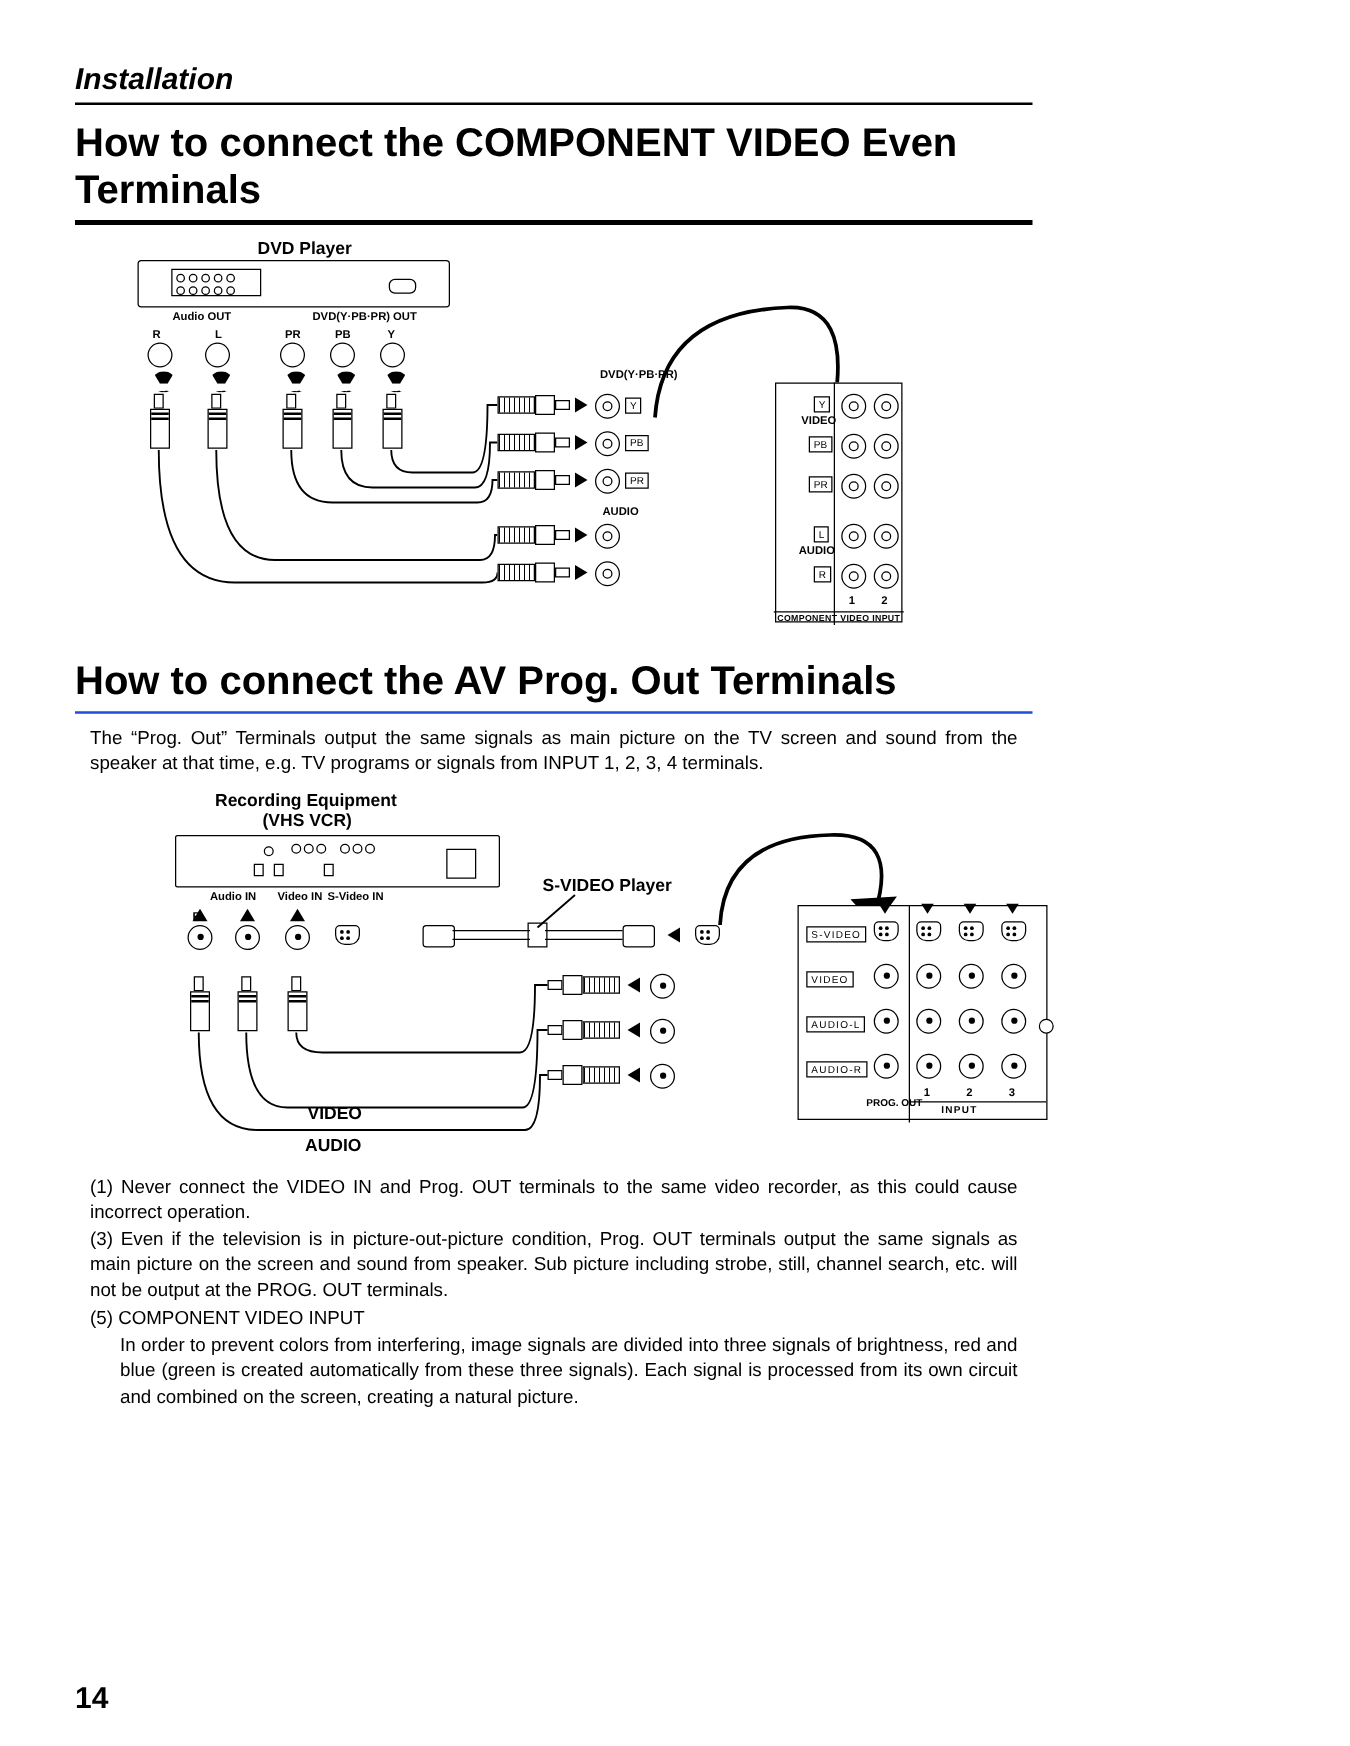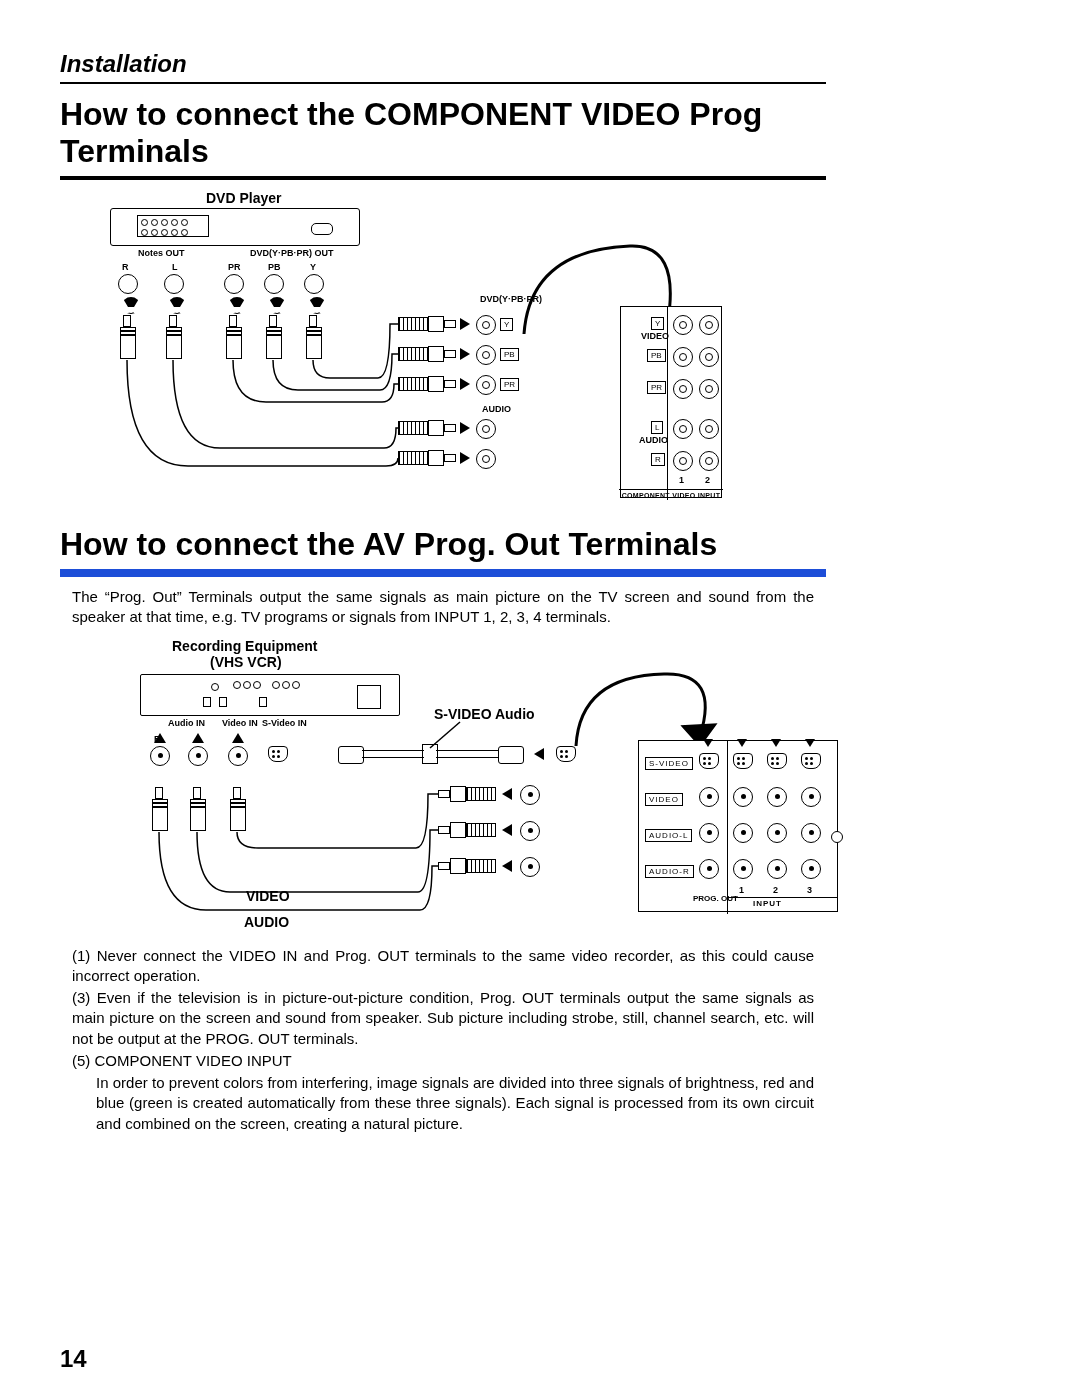--- a/index.html
+++ b/index.html
@@ -28,21 +28,21 @@
     font-size: 32px;
     font-weight: bold;
     border-bottom: 4px solid #000;
     padding-bottom: 6px;
     margin-top: 10px;
     margin-bottom: 10px;
   }
   .heading2 {
     font-size: 32px;
     font-weight: bold;
-    border-bottom: 8px solid #1d4ed8;
+    border-bottom: 2px solid #1d4ed8;
     padding-bottom: 6px;
     margin-top: 16px;
     margin-bottom: 10px;
   }
   .body-text {
     font-size: 15px;
     line-height: 1.35;
     text-align: justify;
     margin: 4px 12px 10px 12px;
   }
@@ -170,21 +170,21 @@
   .svideo span{width:3px;height:3px;background:#000;border-radius:50%;}
   .sub{font-size:0.72em; vertical-align:sub;}
 </style>
 </head>
 <body>
 
 <div class="page">
 
   <div class="section-label">Installation</div>
 
-  <div class="heading">How to connect the COMPONENT VIDEO Prog Terminals</div>
+  <div class="heading">How to connect the COMPONENT VIDEO Even Terminals</div>
 
   <div class="diagram d1">
 
     <div class="label label-md" style="left:146px; top:0px;">DVD Player</div>
     <div class="box" style="left:50px; top:18px; width:250px; height:38px; border-radius:3px;">
       <div style="position:absolute;left:26px;top:6px;width:70px;height:20px;border:1px solid #000;"></div>
       <div style="position:absolute;left:30px;top:10px;display:flex;gap:3px;">
         <span style="width:5px;height:5px;border:1px solid #000;border-radius:50%"></span>
         <span style="width:5px;height:5px;border:1px solid #000;border-radius:50%"></span>
         <span style="width:5px;height:5px;border:1px solid #000;border-radius:50%"></span>
@@ -194,21 +194,21 @@
       <div style="position:absolute;left:30px;top:20px;display:flex;gap:3px;">
         <span style="width:5px;height:5px;border:1px solid #000;border-radius:50%"></span>
         <span style="width:5px;height:5px;border:1px solid #000;border-radius:50%"></span>
         <span style="width:5px;height:5px;border:1px solid #000;border-radius:50%"></span>
         <span style="width:5px;height:5px;border:1px solid #000;border-radius:50%"></span>
         <span style="width:5px;height:5px;border:1px solid #000;border-radius:50%"></span>
       </div>
       <div style="position:absolute;right:26px;top:14px;width:20px;height:10px;border:1px solid #000;border-radius:5px;"></div>
     </div>
 
-    <div class="label label-sm" style="left:78px; top:58px;">Notes OUT</div>
+    <div class="label label-sm" style="left:78px; top:58px;">Audio OUT</div>
     <div class="label label-sm" style="left:62px; top:72px;">R</div>
     <div class="label label-sm" style="left:112px; top:72px;">L</div>
     <div class="rca-odot arrow-down" style="left:58px; top:84px;"></div>
     <div class="rca-odot arrow-down" style="left:104px; top:84px;"></div>
 
     <div class="label label-sm" style="left:190px; top:58px;">DVD(Y·PB·PR) OUT</div>
     <div class="label label-sm" style="left:168px; top:72px;">PR</div>
     <div class="label label-sm" style="left:208px; top:72px;">PB</div>
     <div class="label label-sm" style="left:250px; top:72px;">Y</div>
     <div class="rca-odot arrow-down" style="left:164px; top:84px;"></div>
@@ -377,21 +377,21 @@
     <div class="rca arrow-up" style="left:168px; top:108px;">
         <div class="dot"></div>
       </div>
     <div class="svideo" style="left:208px; top:108px;">
         <span></span>
         <span></span>
         <span></span>
         <span></span>
       </div>
 
-    <div class="label label-md" style="left:374px; top:68px;">S-VIDEO Audio</div>
+    <div class="label label-md" style="left:374px; top:68px;">S-VIDEO Player</div>
     <svg class="trace" style="left:360px; top:80px; width:60px; height:40px;">
       <path d="M40 4 L10 30"></path>
     </svg>
 
     <div style="position:absolute; left:278px; top:108px; width:24px; height:16px; border:1.5px solid #000; border-radius:3px;"></div>
     <div style="position:absolute; left:302px; top:106px; width:62px; height:6px; border-top:1.5px solid #000; border-bottom:1.5px solid #000; margin-top:6px;"></div>
     <div style="position:absolute; left:362px; top:106px; width:14px; height:18px; border:1.5px solid #000;"></div>
     <div style="position:absolute; left:376px; top:112px; width:62px; height:6px; border-top:1.5px solid #000; border-bottom:1.5px solid #000;"></div>
     <div style="position:absolute; left:438px; top:108px; width:24px; height:16px; border:1.5px solid #000; border-radius:3px;"></div>
     <div class="arrow-left" style="left:474px; top:110px;"></div>
@@ -461,21 +461,21 @@
     <div class="arrow-left" style="left:442px; top:222px;"></div>
     <div class="rca" style="left:460px; top:219px;">
         <div class="dot"></div>
       </div>
 
     <svg class="trace" style="left:490px; top:24px; width:200px; height:110px;">
       <path d="M26 84 Q30 14 114 12 Q170 10 150 74" stroke-width="3"></path>
       <path d="M132 64 L150 84 L166 62 Z" fill="#000"></path>
     </svg>
 
-    <div class="box" style="left:578px; top:102px; width:200px; height:172px;">
+    <div class="box" style="left:578px; top:92px; width:200px; height:172px;">
 
       <div style="position:absolute; top:-2px; left:64px; display:flex; gap:24px;">
         <span style="display:inline-block;border-left:5px solid transparent;border-right:5px solid transparent;border-top:8px solid #000;"></span>
         <span style="display:inline-block;border-left:5px solid transparent;border-right:5px solid transparent;border-top:8px solid #000;"></span>
         <span style="display:inline-block;border-left:5px solid transparent;border-right:5px solid transparent;border-top:8px solid #000;"></span>
         <span style="display:inline-block;border-left:5px solid transparent;border-right:5px solid transparent;border-top:8px solid #000;"></span>
       </div>
 
       <div style="position:absolute;left:88px;top:-1px;width:0;height:174px;border-left:1.5px solid #000;"></div>
 

